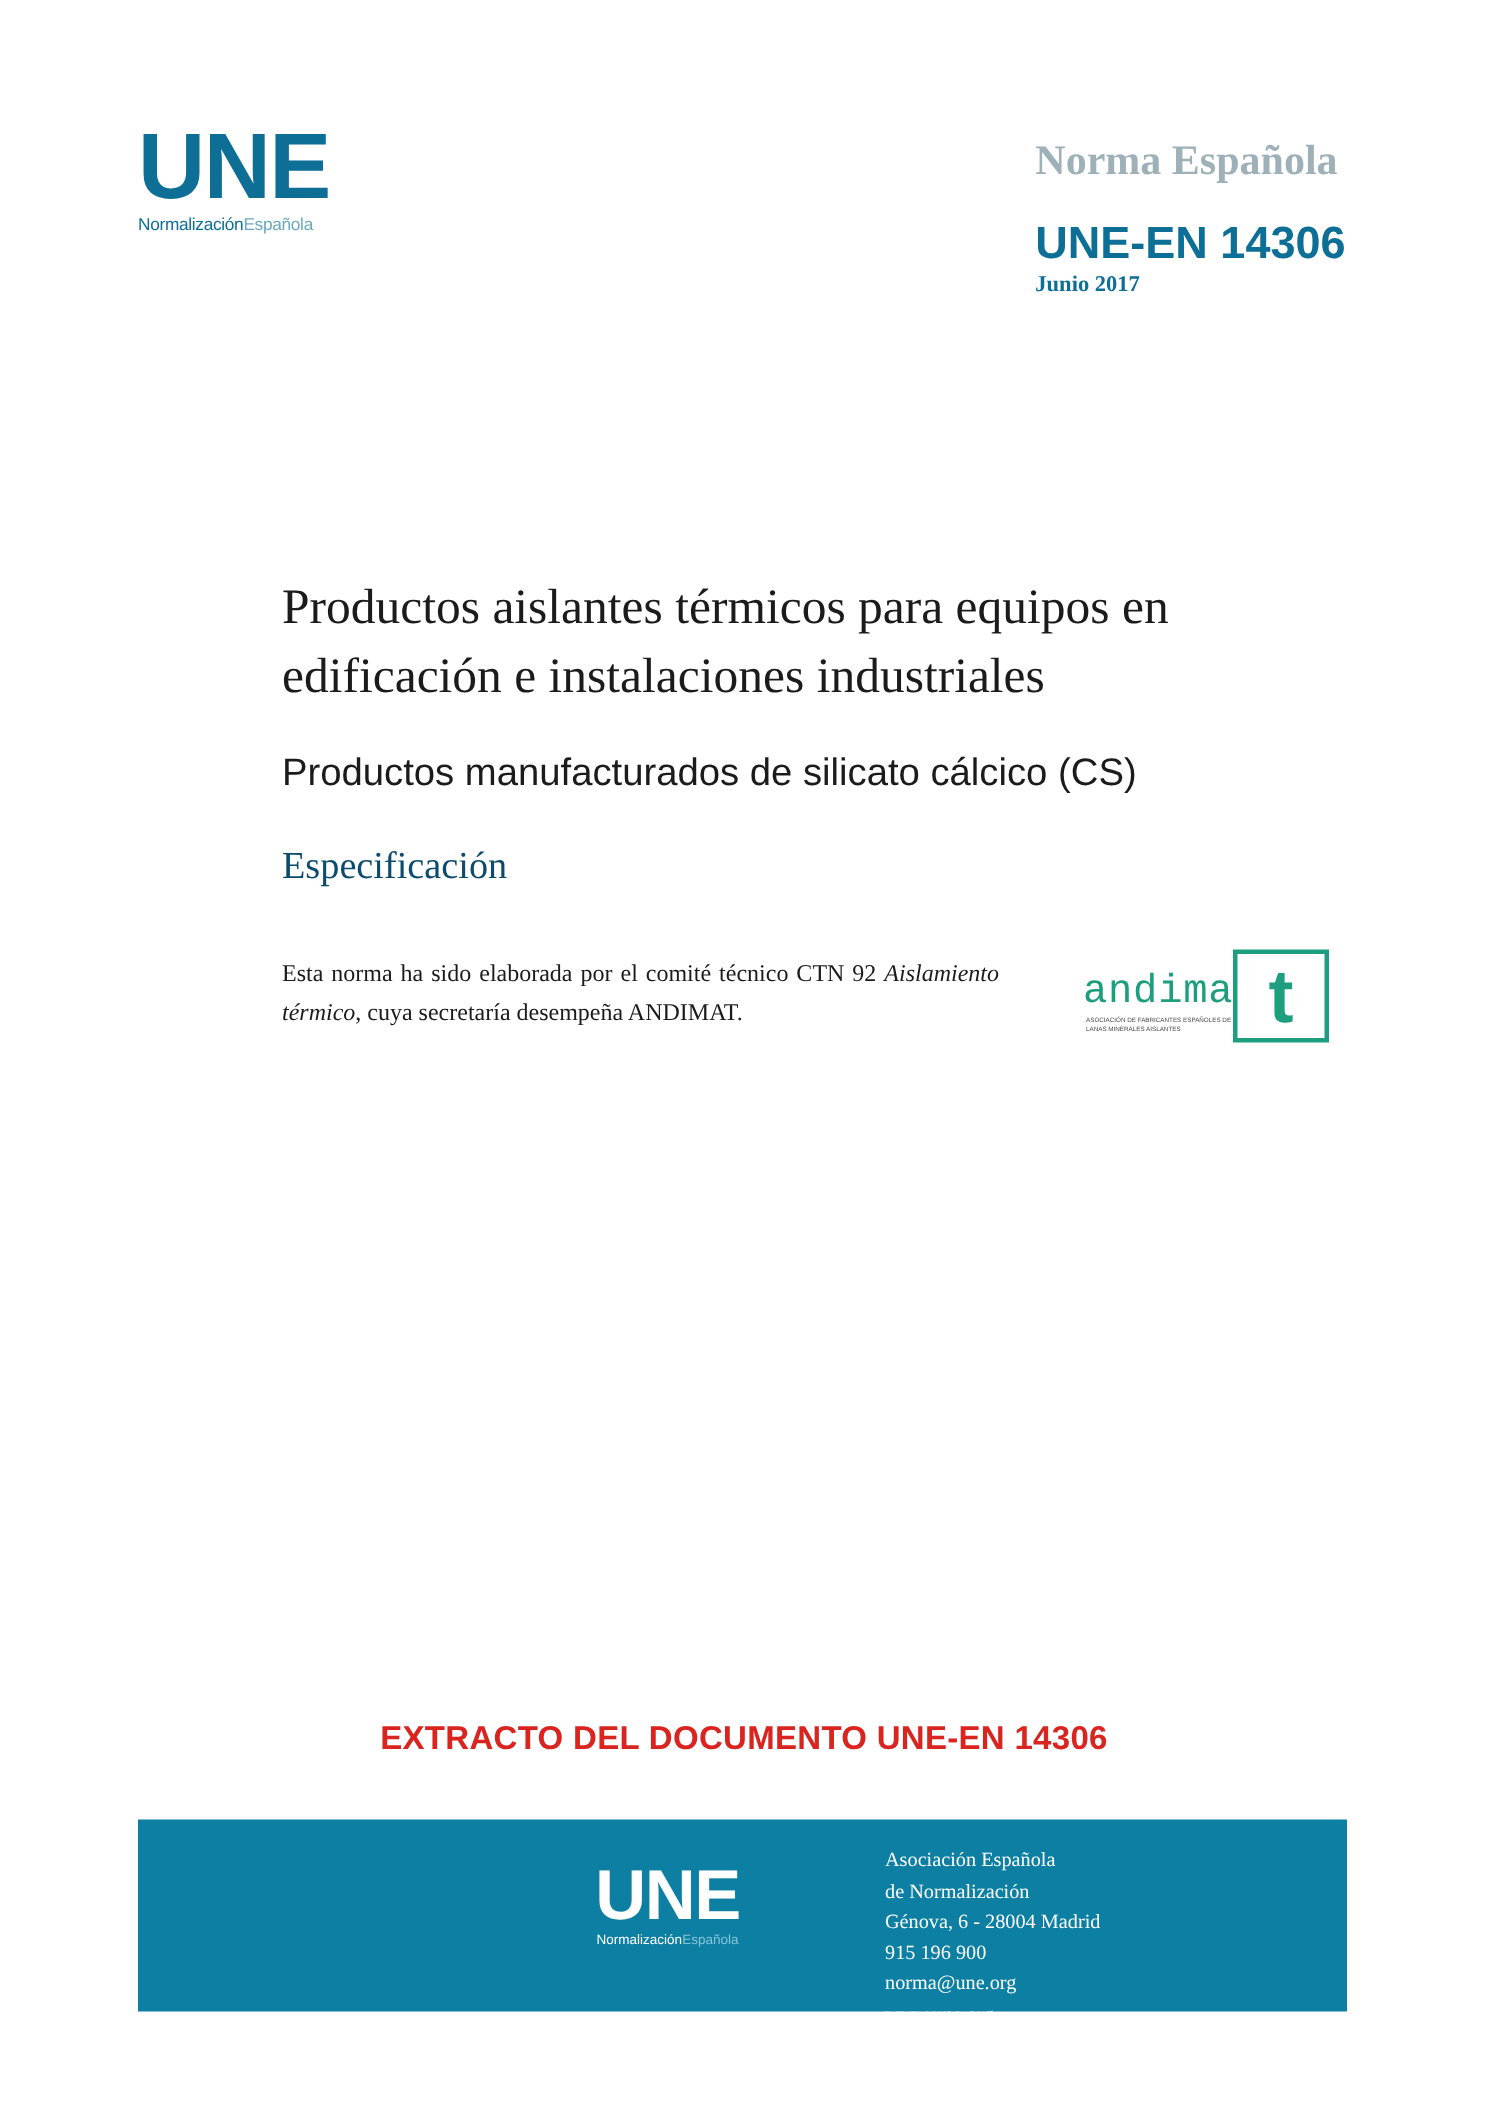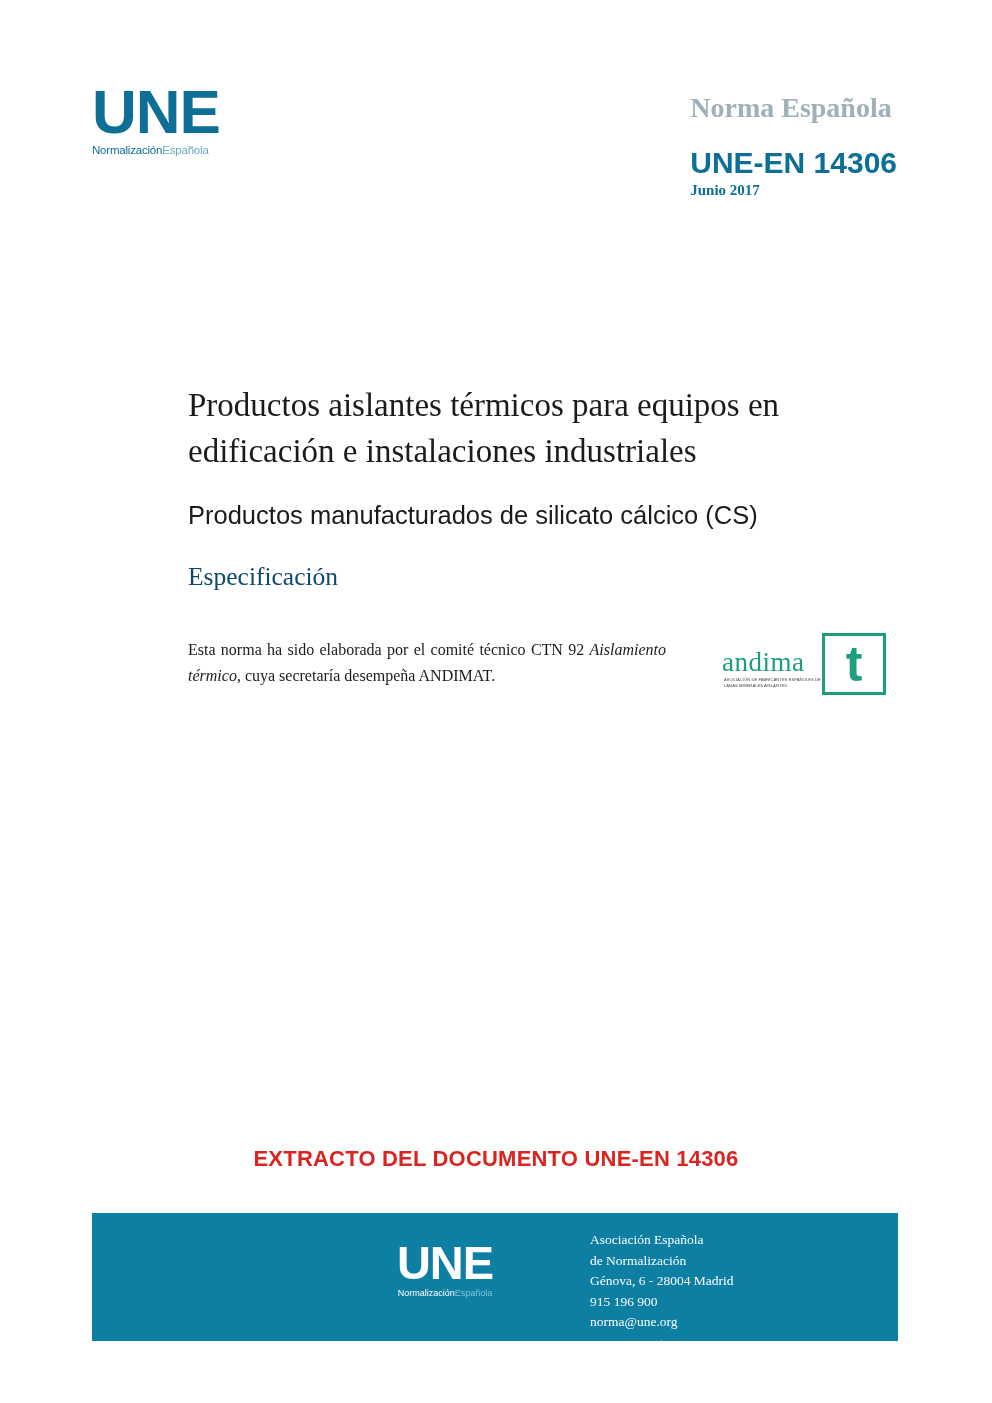--- a/index.html
+++ b/index.html
@@ -122,21 +122,21 @@
     position: absolute;
     left: 722px;
     top: 633px;
     width: 150px;
     height: 62px;
   }
   .andimat .word {
     position: absolute;
     left: 0;
     top: 14px;
-    font-family: Liberation Serif, serif;
+    font-family: Liberation Mono, monospace;
     font-size: 27px;
     color: #1d9e7e;
     letter-spacing: 0.5px;
   }
   .andimat .tag {
     position: absolute;
     left: 2px;
     top: 44px;
     width: 108px;
     font-family: "Liberation Sans", sans-serif;

